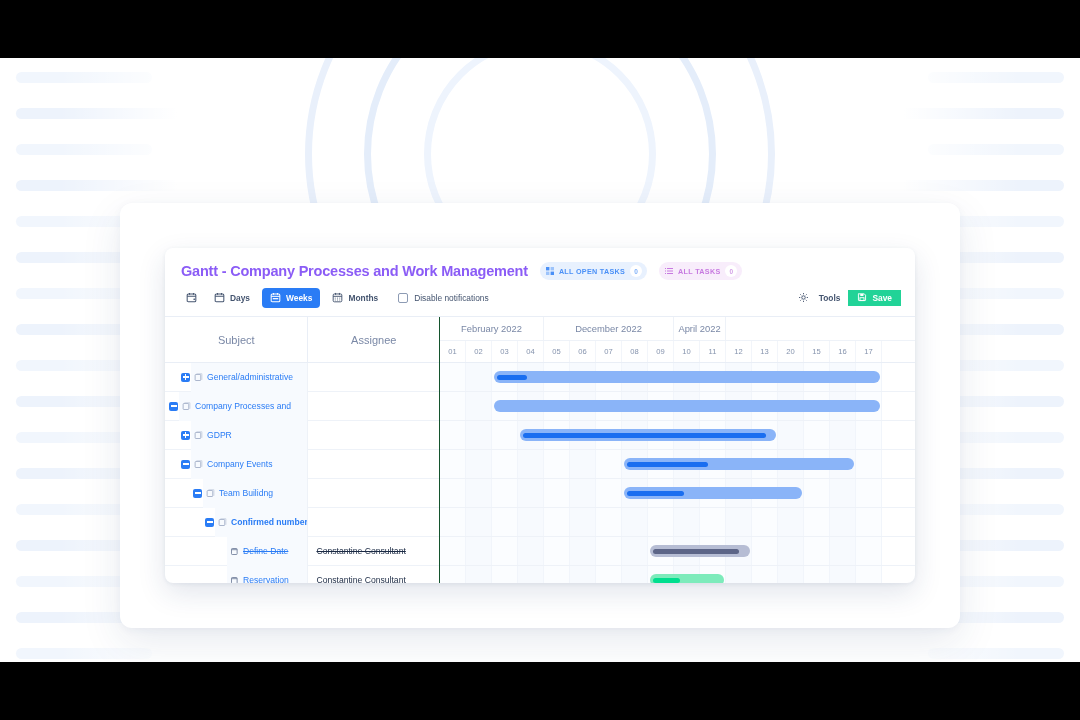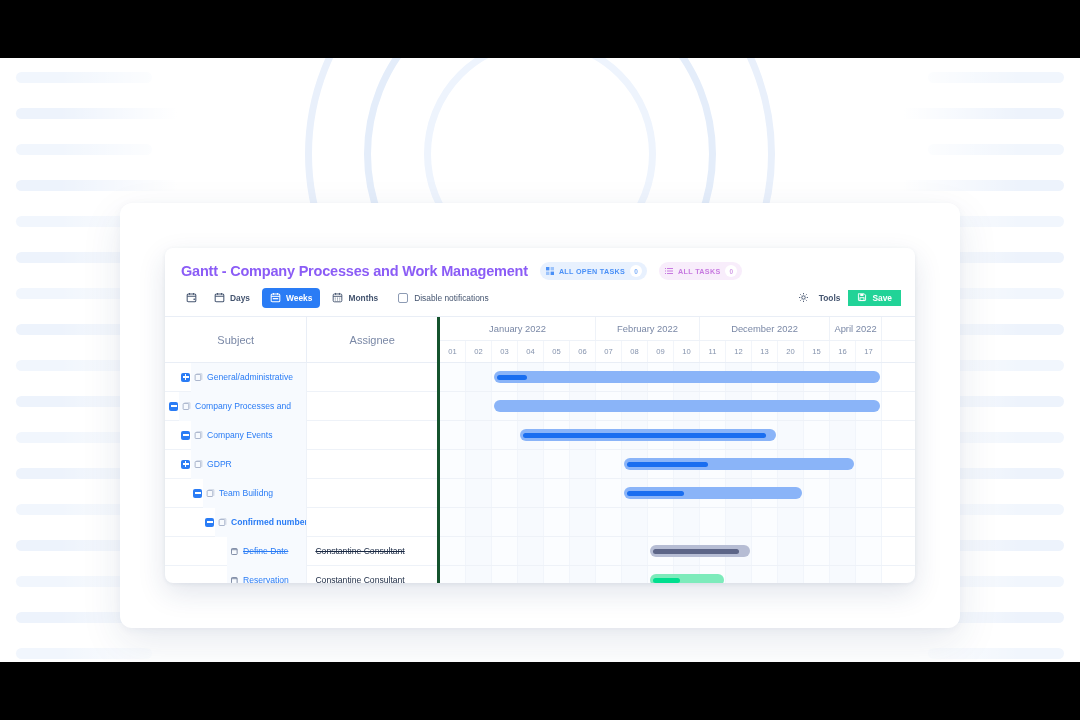--- a/index.html
+++ b/index.html
@@ -130,21 +130,21 @@
   .save-btn {
     display:inline-flex; align-items:center; gap:5px;
     background:#21d397; color:#fff; border:none; border-radius:0;
     height:16px; padding:0 9px; font-size:8.4px; font-weight:bold;
     cursor:pointer;
   }
 
   
   .grid-wrap { flex: 1; display: flex; border-top: 1px solid #e9eef6; overflow: hidden; }
 
-  .left-pane { width: 275px; flex: none; border-right: 3px solid #14532d; }
+  .left-pane { width: 275px; flex: none; border-right: 1px solid #14532d; }
   .lp-head {
     display: flex; height: 46px; align-items: center;
     border-bottom: 1px solid #e9eef6;
   }
   .lp-head .col {
     font-size: 11px; color: #7a88a6; text-align: center;
   }
   .col-subject { width: 143px; }
   .col-assignee { width: 132px; border-left: 1px solid #e9eef6; height:46px; display:flex; align-items:center; justify-content:center;}
   .col-subject { height:46px; display:flex; align-items:center; justify-content:center;}
@@ -430,40 +430,40 @@
                     </svg></span>
                   <span class="row-label">Company Processes and</span>
                 </div>
               </div>
               <div class="row-assignee"></div>
             </div>
             <div class="row">
               <div class="row-subject">
                 <div class="row-shade" style="left: 26px;"></div>
                 <div style="display: flex; align-items: center; position: relative; padding-left: 16px;">
+                  <span class="tgl plus"></span>
+                  <span class="doc-ico"><svg width="9" height="9" viewBox="0 0 12 12" fill="none" stroke="#9aa8c2" stroke-width="1.1">
+                      <rect x="1.5" y="2" width="7.5" height="8" rx="1"></rect>
+                      <path d="M3.2 1h7.3v8" stroke="#c3ccdd"></path>
+                    </svg></span>
+                  <span class="row-label">GDPR</span>
+                </div>
+              </div>
+              <div class="row-assignee"></div>
+            </div>
+            <div class="row">
+              <div class="row-subject">
+                <div class="row-shade" style="left: 26px;"></div>
+                <div style="display: flex; align-items: center; position: relative; padding-left: 16px;">
                   <span class="tgl"></span>
                   <span class="doc-ico"><svg width="9" height="9" viewBox="0 0 12 12" fill="none" stroke="#9aa8c2" stroke-width="1.1">
                       <rect x="1.5" y="2" width="7.5" height="8" rx="1"></rect>
                       <path d="M3.2 1h7.3v8" stroke="#c3ccdd"></path>
                     </svg></span>
                   <span class="row-label">Company Events</span>
-                </div>
-              </div>
-              <div class="row-assignee"></div>
-            </div>
-            <div class="row">
-              <div class="row-subject">
-                <div class="row-shade" style="left: 26px;"></div>
-                <div style="display: flex; align-items: center; position: relative; padding-left: 16px;">
-                  <span class="tgl plus"></span>
-                  <span class="doc-ico"><svg width="9" height="9" viewBox="0 0 12 12" fill="none" stroke="#9aa8c2" stroke-width="1.1">
-                      <rect x="1.5" y="2" width="7.5" height="8" rx="1"></rect>
-                      <path d="M3.2 1h7.3v8" stroke="#c3ccdd"></path>
-                    </svg></span>
-                  <span class="row-label">GDPR</span>
                 </div>
               </div>
               <div class="row-assignee"></div>
             </div>
             <div class="row">
               <div class="row-subject">
                 <div class="row-shade" style="left: 38px;"></div>
                 <div style="display: flex; align-items: center; position: relative; padding-left: 28px;">
                   <span class="tgl"></span>
                   <span class="doc-ico"><svg width="9" height="9" viewBox="0 0 12 12" fill="none" stroke="#9aa8c2" stroke-width="1.1">
@@ -515,21 +515,20 @@
                   <span class="row-label">Reservation</span>
                 </div>
               </div>
               <div class="row-assignee">Constantine Consultant</div>
             </div>
           </div>
       </div>
 
       <div class="right-pane">
         <div class="tl-months" id="tl-months">
-            <div class="tl-month" style="width: 156px;">January 2022</div>
             <div class="tl-month" style="width: 104px;">February 2022</div>
             <div class="tl-month" style="width: 130px;">December 2022</div>
             <div class="tl-month" style="width: 52px;">April 2022</div>
           </div>
         <div class="tl-weeks" id="tl-weeks">
             <div class="tl-week">01</div>
             <div class="tl-week">02</div>
             <div class="tl-week">03</div>
             <div class="tl-week">04</div>
             <div class="tl-week">05</div>

